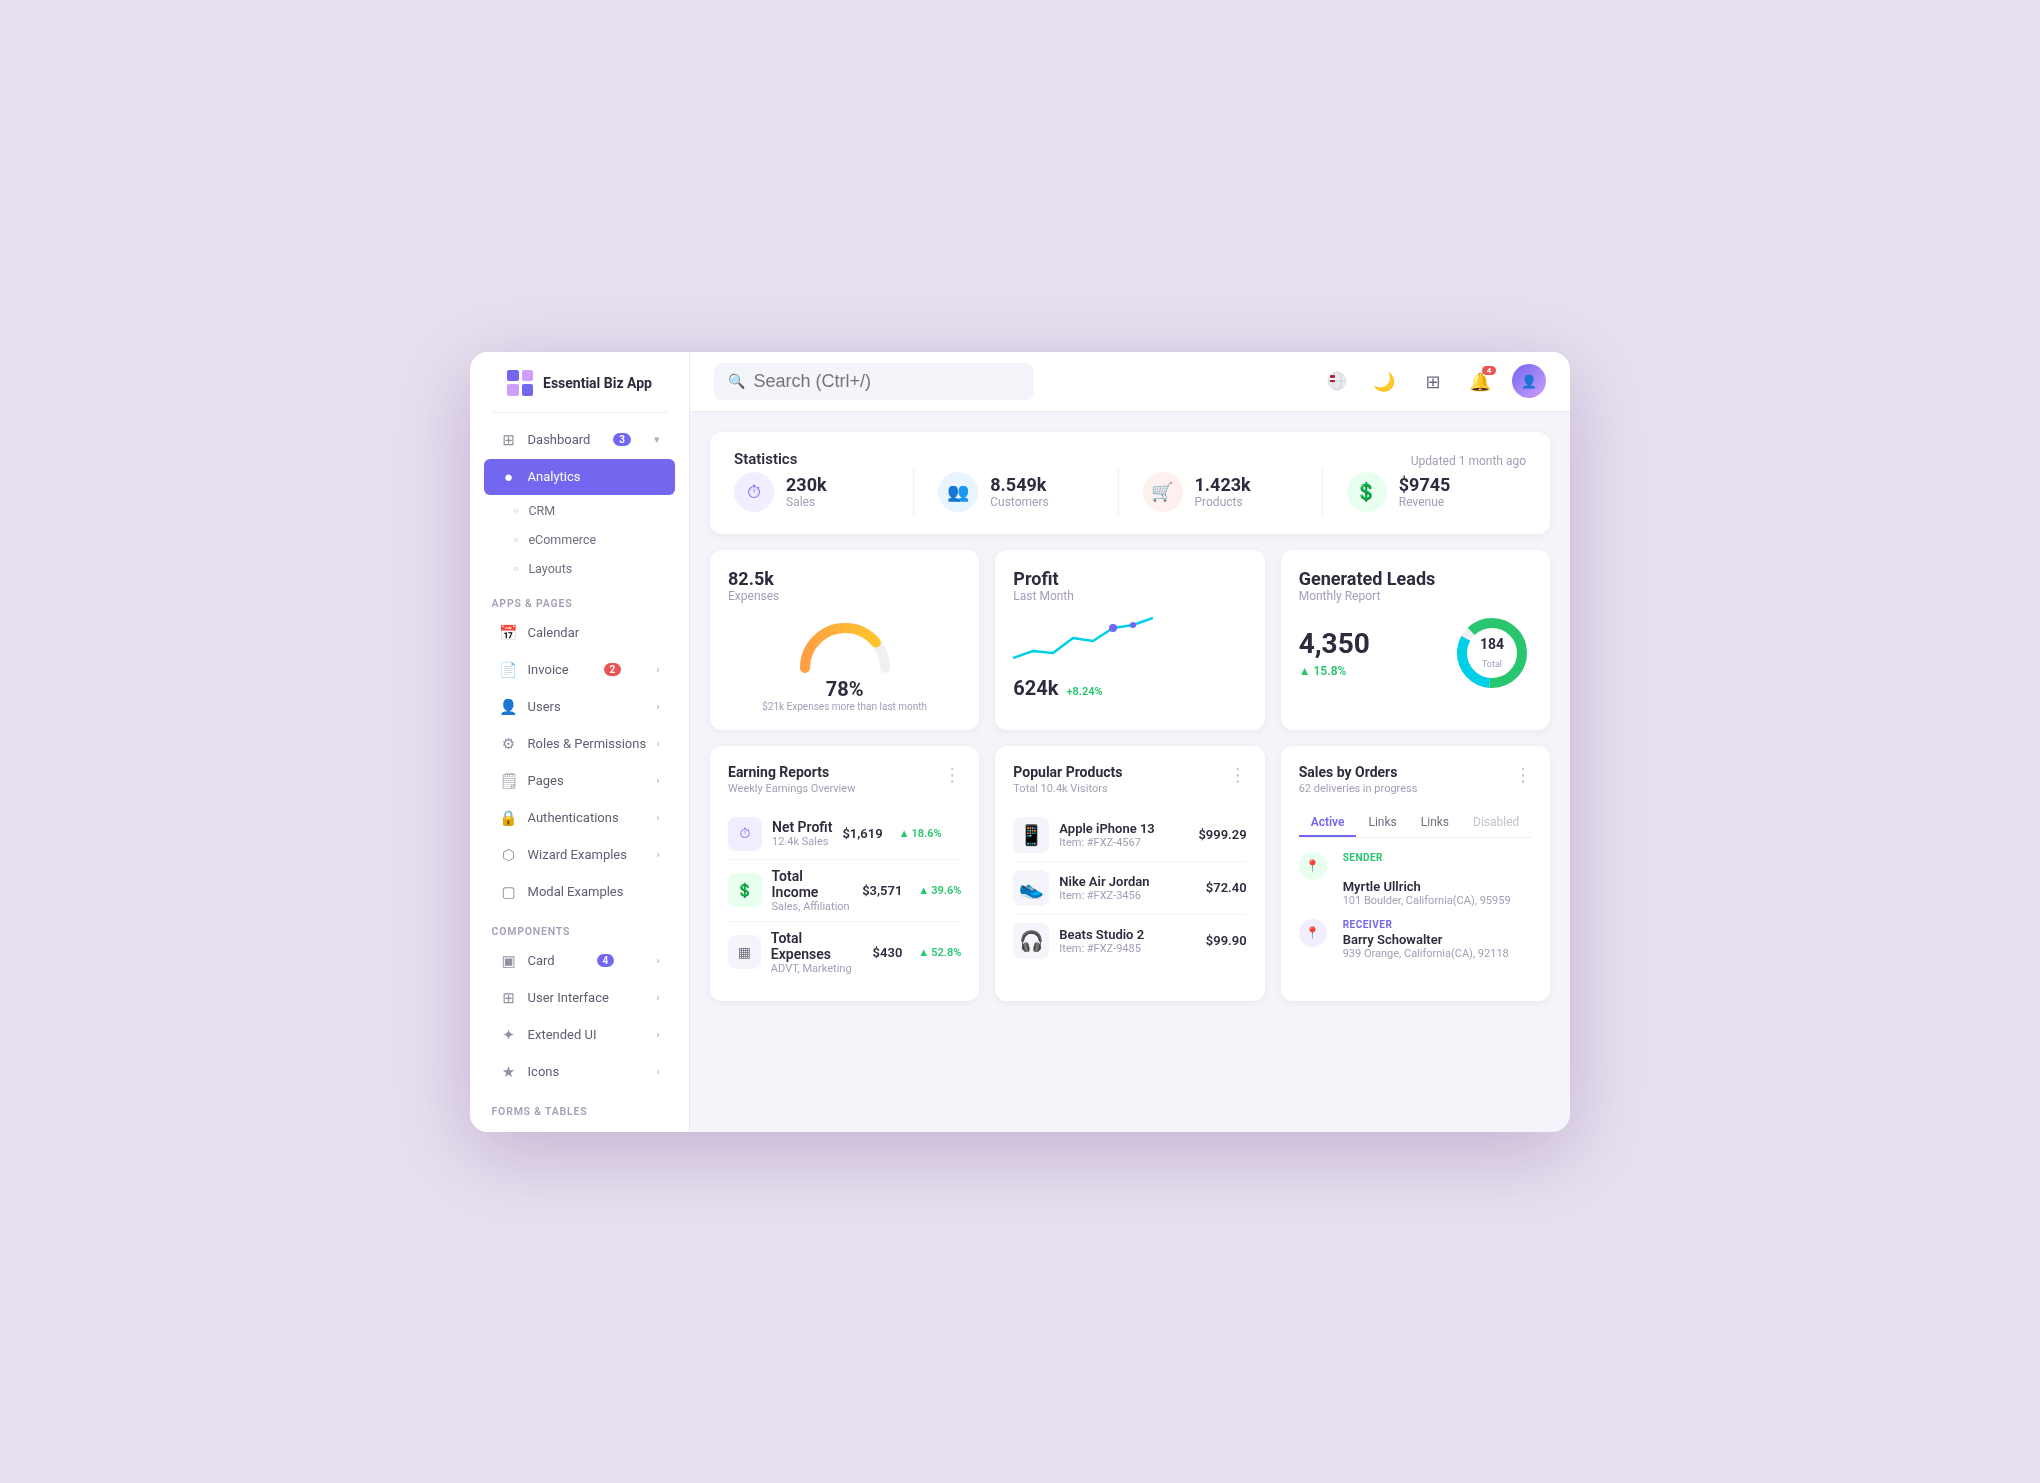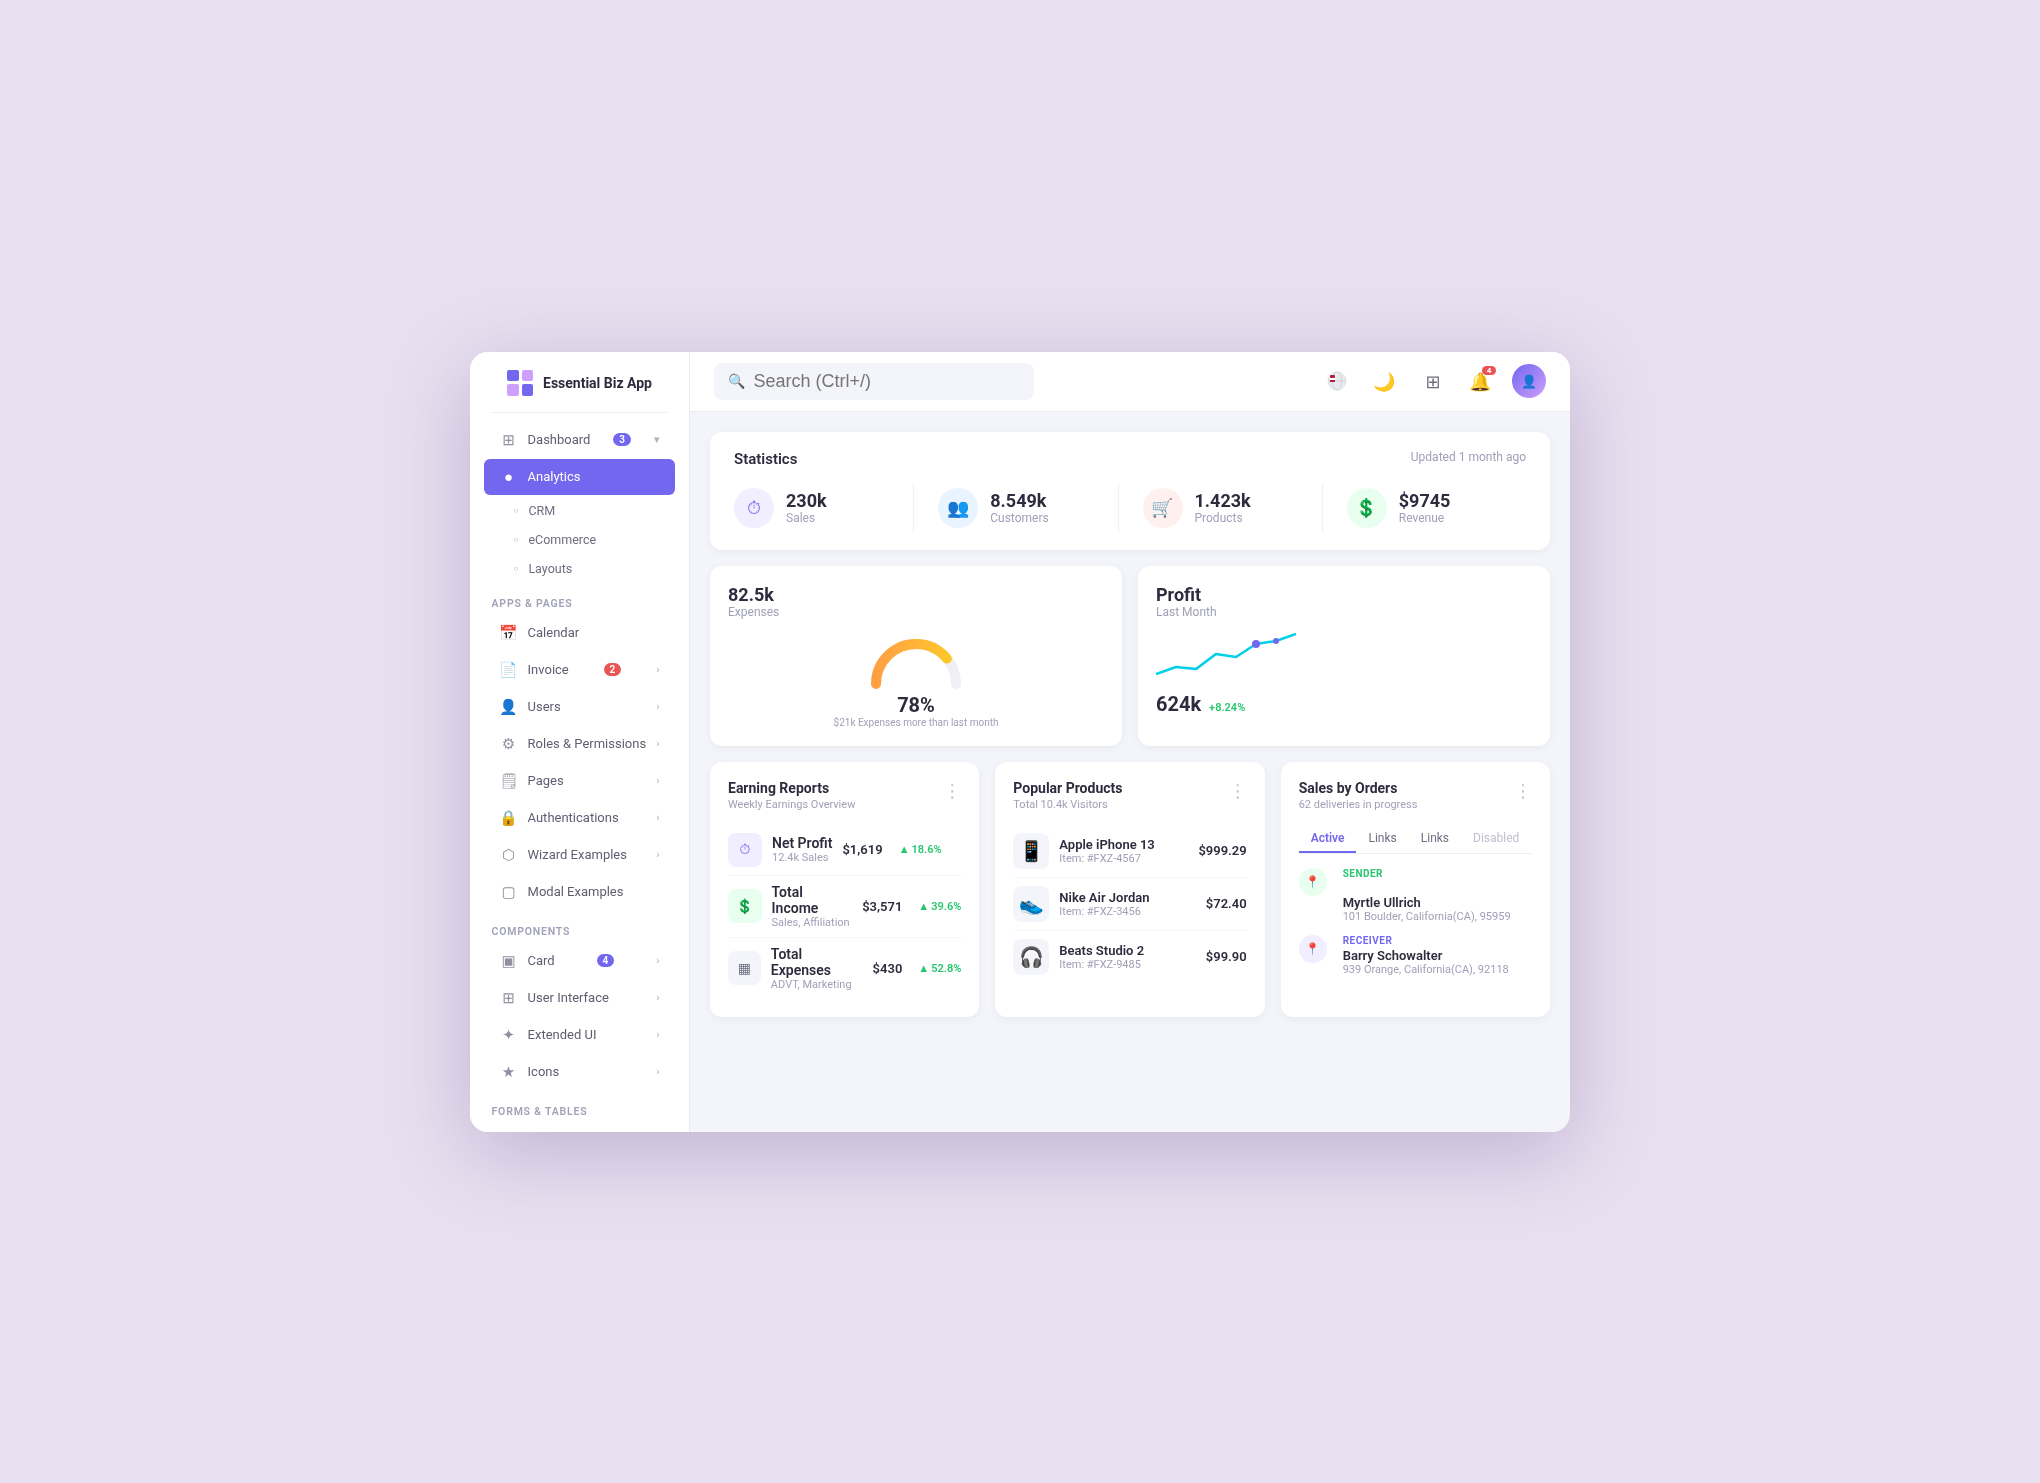--- a/index.html
+++ b/index.html
@@ -216,22 +216,21 @@
     
     .stats-card {
       background: #fff;
       border-radius: 12px;
       padding: 18px 24px;
       box-shadow: 0 2px 8px rgba(0,0,0,0.05);
     }
     .stats-header {
       display: flex;
       justify-content: space-between;
-      align-items: flex-start;
-      margin-bottom: 16px;
+      align-items: flex-end;
     }
     .stats-title {
       font-size: 15px;
       font-weight: 600;
       color: #2c2c3e;
     }
     .stats-updated {
       font-size: 12px;
       color: #a0a0b8;
     }
@@ -778,20 +777,41 @@
               <circle cx="100" cy="15" r="4" fill="#7367f0"></circle>
               <circle cx="120" cy="12" r="3" fill="#7367f0"></circle>
             </svg>
           </div>
           <div style="display:flex; align-items:baseline; gap:8px;">
             <div class="profit-val">624k</div>
             <div class="profit-change">+8.24%</div>
           </div>
         </div>
 
+        <div class="leads-card">
+          <div class="small-card-title">Generated Leads</div>
+          <div class="small-card-subtitle">Monthly Report</div>
+          <div class="leads-row">
+            <div>
+              <div class="leads-num">4,350</div>
+              <div class="leads-change">▲ 15.8%</div>
+            </div>
+            <div class="donut-wrap">
+              <svg width="80" height="80" viewBox="0 0 80 80">
+                <circle cx="40" cy="40" r="30" fill="none" stroke="#f0f0f4" stroke-width="10"></circle>
+                <circle cx="40" cy="40" r="30" fill="none" stroke="#28c76f" stroke-width="10" stroke-dasharray="120 68.8" stroke-dashoffset="23.6" transform="rotate(-90 40 40)"></circle>
+                <circle cx="40" cy="40" r="30" fill="none" stroke="#00cfe8" stroke-width="10" stroke-dasharray="60 128.8" stroke-dashoffset="-96.4" transform="rotate(-90 40 40)"></circle>
+              </svg>
+              <div class="donut-center">
+                <span class="donut-val">184</span>
+                <span class="donut-label">Total</span>
+              </div>
+            </div>
+          </div>
+        </div>
       </div>
 
       <div class="bottom-row">
 
         <div class="earning-card">
           <div class="card-header">
             <div>
               <div class="card-title">Earning Reports</div>
               <div class="card-subtitle">Weekly Earnings Overview</div>
             </div>

